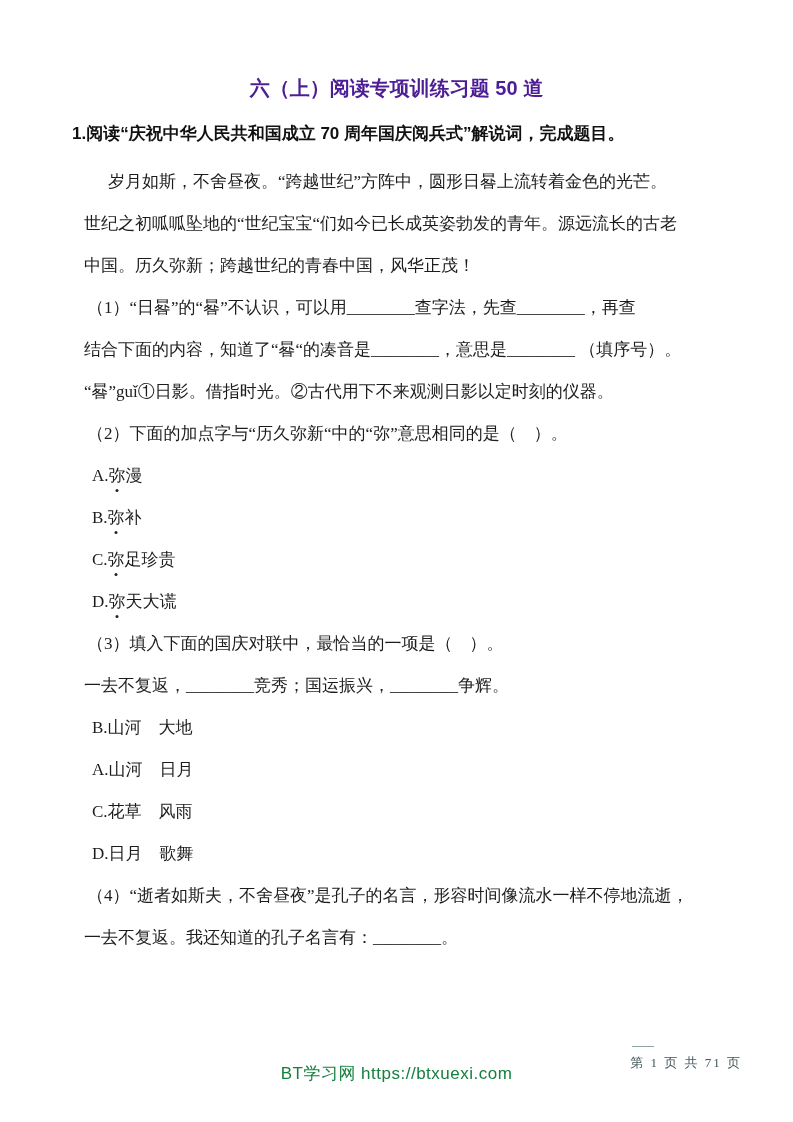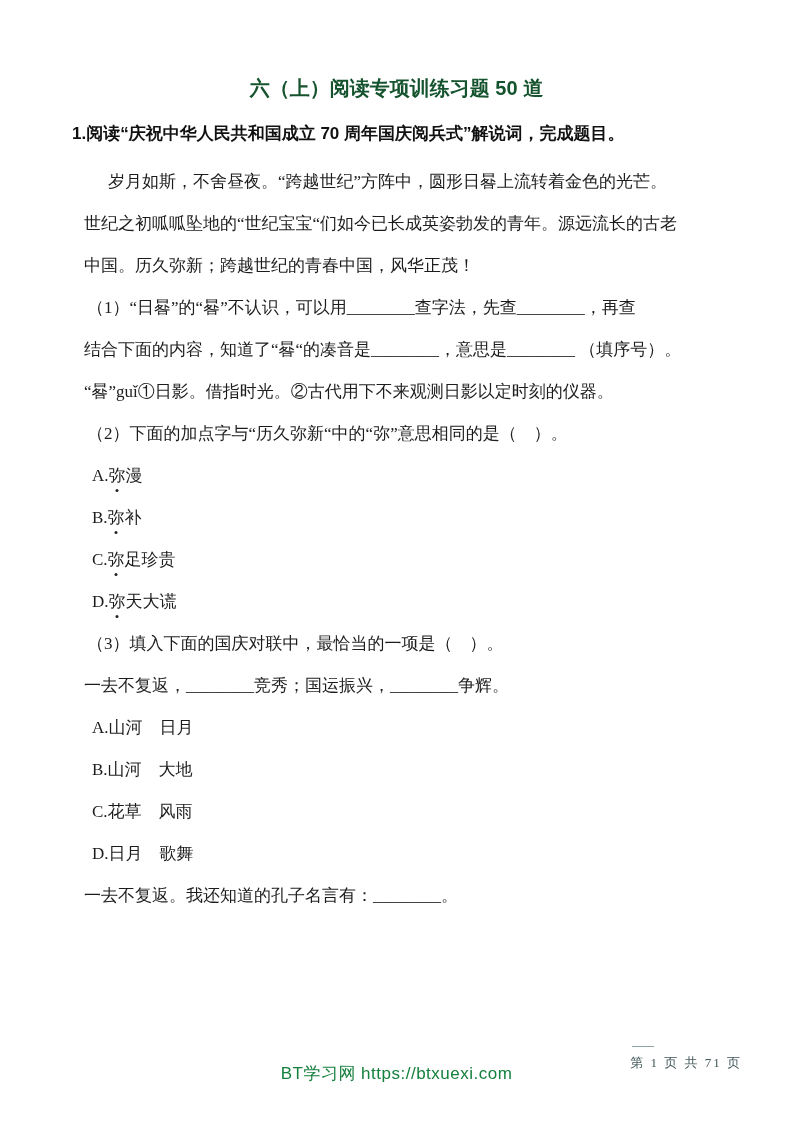--- a/index.html
+++ b/index.html
@@ -16,21 +16,21 @@
     color: #1c1c1c;
     font-family: "Liberation Serif", "DejaVu Serif", serif;
   }
   .title {
     margin: 74px 0 0 0;
     text-align: center;
     font-size: 20px;
     line-height: 28px;
     font-weight: bold;
     font-family: "Liberation Sans", "DejaVu Sans", sans-serif;
-    color: #14532d;
+    color: #4c1d95;
   }
   .q-heading {
     margin: 18px 72px 0 72px;
     font-size: 17px;
     line-height: 28px;
     font-weight: bold;
     font-family: "Liberation Sans", "DejaVu Sans", sans-serif;
     color: #111111;
   }
   .lines {
@@ -121,25 +121,26 @@
     </div>
     <div class="line option">
       <span>C.</span><span class="dotchar">弥</span><span>足珍贵</span>
     </div>
     <div class="line option">
       <span>D.</span><span class="dotchar">弥</span><span>天大谎</span>
     </div>
 
     <div class="line subnum">（3）填入下面的国庆对联中，最恰当的一项是（　）。</div>
     <div class="line">一去不复返，________竞秀；国运振兴，________争辉。</div>
+    <div class="line option">B.山河　大地</div>
     <div class="line option">A.山河　日月</div>
-    <div class="line option">B.山河　大地</div>
     <div class="line option">C.花草　风雨</div>
     <div class="line option">D.日月　歌舞</div>
 
+    <div class="line subnum">（4）“逝者如斯夫，不舍昼夜”是孔子的名言，形容时间像流水一样不停地流逝，</div>
     <div class="line">一去不复返。我还知道的孔子名言有：________。</div>
 
   </div>
 
   <div class="watermark">BT学习网 https://btxuexi.com</div>
 
   <div class="pageinfo-wrap">
     <div class="pageinfo-rule"></div>
     <div class="pageinfo">第 1 页 共 71 页</div>
   </div>

